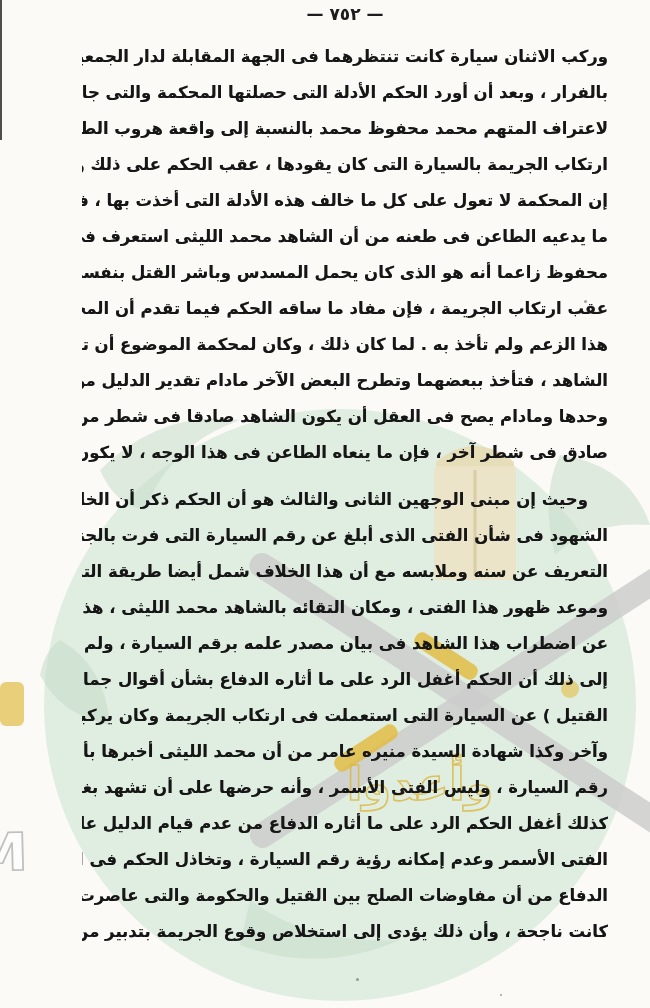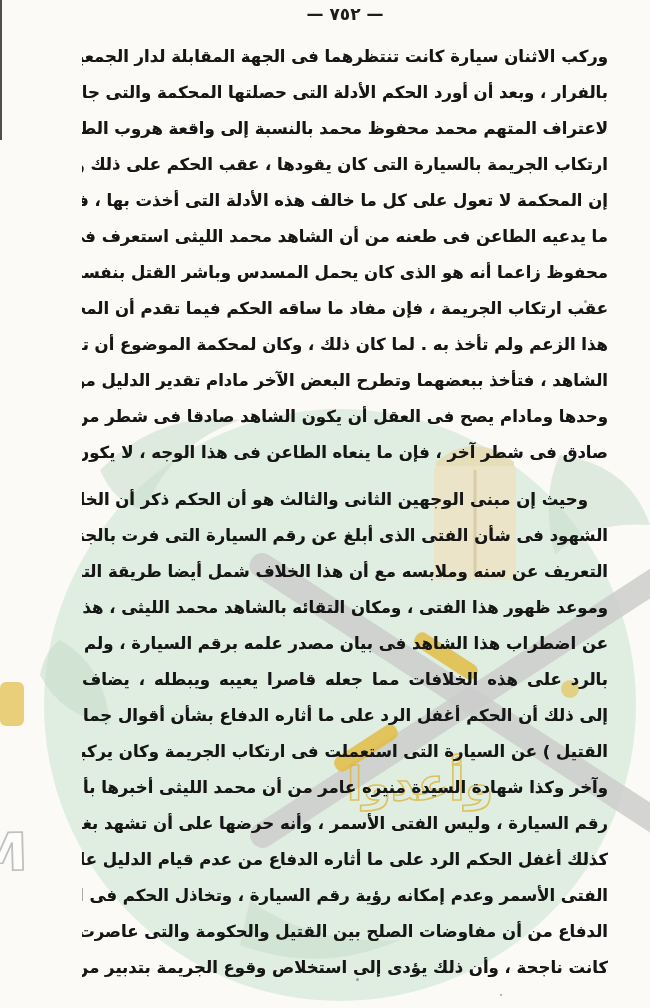--- a/index.html
+++ b/index.html
@@ -114,21 +114,20 @@
       <div class="line">وحدها ومادام يصح فى العقل أن يكون الشاهد صادقا فى شطر من أقواله وغير</div>
       <div class="line last">صادق فى شطر آخر ، فإن ما ينعاه الطاعن فى هذا الوجه ، لا يكون له محل .</div>
     </div>
 
     <div class="para para-2">
       <div class="line indent">وحيث إن مبنى الوجهين الثانى والثالث هو أن الحكم ذكر أن الخلاف بين</div>
       <div class="line">الشهود فى شأن الفتى الذى أبلغ عن رقم السيارة التى فرت بالجناة مقصور على</div>
       <div class="line">التعريف عن سنه وملابسه مع أن هذا الخلاف شمل أيضا طريقة التبليغ عن رقم السيارة</div>
       <div class="line">وموعد ظهور هذا الفتى ، ومكان التقائه بالشاهد محمد الليثى ، هذا فضلا</div>
       <div class="line">عن اضطراب هذا الشاهد فى بيان مصدر علمه برقم السيارة ، ولم يعن الحكم</div>
-      <div class="line">بالرد على هذه الخلافات مما جعله قاصرا يعيبه ويبطله ، يضاف</div>
       <div class="line">إلى ذلك أن الحكم أغفل الرد على ما أثاره الدفاع بشأن أقوال جمال البنا ( أخى</div>
       <div class="line">القتيل ) عن السيارة التى استعملت فى ارتكاب الجريمة وكان يركبها محمد وصفى</div>
       <div class="line">وآخر وكذا شهادة السيدة منيره عامر من أن محمد الليثى أخبرها بأنه هو الذى شاهد</div>
       <div class="line">رقم السيارة ، وليس الفتى الأسمر ، وأنه حرضها على أن تشهد بغير ما حدثها به</div>
       <div class="line">كذلك أغفل الحكم الرد على ما أثاره الدفاع من عدم قيام الدليل على صحة رواية</div>
       <div class="line">الفتى الأسمر وعدم إمكانه رؤية رقم السيارة ، وتخاذل الحكم فى الرد على ما أثاره</div>
       <div class="line">الدفاع من أن مفاوضات الصلح بين القتيل والحكومة والتى عاصرت الحادث</div>
       <div class="line last">كانت ناجحة ، وأن ذلك يؤدى إلى استخلاص وقوع الجريمة بتدبير من السراى</div>
     </div>
 

